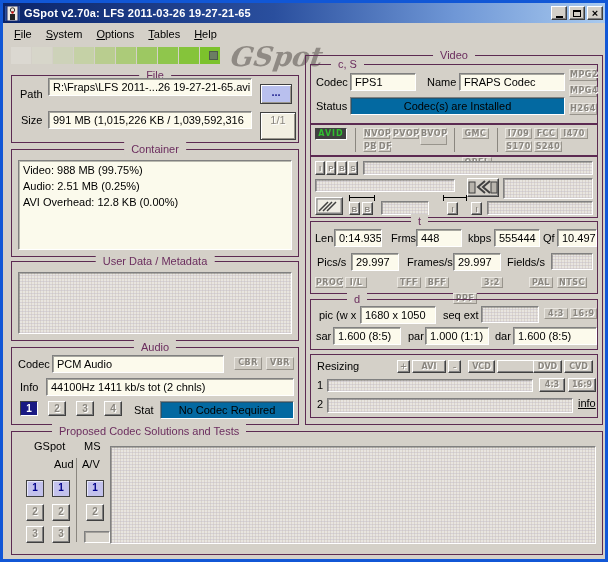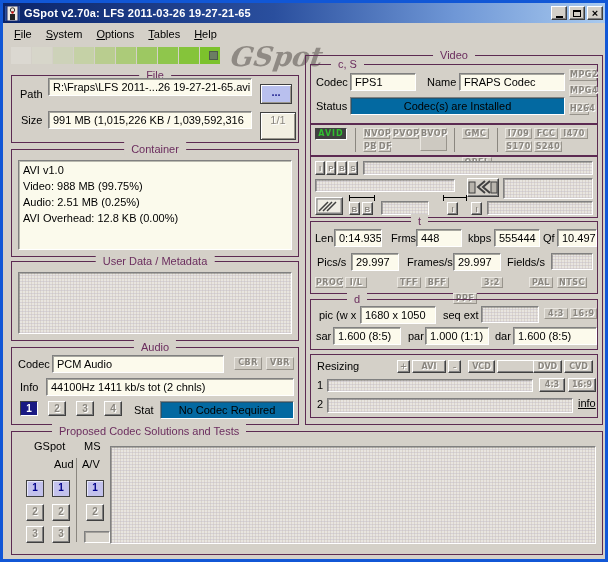--- a/index.html
+++ b/index.html
@@ -172,21 +172,20 @@
     <div class="fld" style="left:36px;top:2px;width:204px;">R:\Fraps\LFS 2011-...26 19-27-21-65.avi</div>
     <div class="btn blue outlined" style="left:248px;top:8px;width:32px;height:20px;">...</div>
     <span class="lbl" style="left:9px;top:36px;">Size</span>
     <div class="fld" style="left:36px;top:35px;width:204px;">991 MB (1,015,226 KB / 1,039,592,316</div>
     <div class="btn dis outlined" style="left:248px;top:36px;width:36px;height:28px;background:#f2efe2;">1/1</div>
   </div>
 
   <div class="grp" style="left:8px;top:146px;width:288px;height:108px;">
     <span class="cap center">Container</span>
     <div class="sunk" style="left:6px;top:10px;width:274px;height:90px;background:#fbfaec;padding:1px 2px;">
-      <div style="padding:0 2px;line-height:16px;">AVI v1.0</div>
       <div style="padding:0 2px;line-height:16px;">Video: 988 MB (99.75%)</div>
       <div style="padding:0 2px;line-height:16px;">Audio: 2.51 MB (0.25%)</div>
       <div style="padding:0 2px;line-height:16px;">AVI Overhead: 12.8 KB (0.00%)</div>
     </div>
   </div>
 
   <div class="grp" style="left:8px;top:258px;width:288px;height:80px;">
     <span class="cap center">User Data / Metadata</span>
     <div class="sunk noise" style="left:6px;top:10px;width:274px;height:62px;"></div>
   </div>
@@ -213,29 +212,29 @@
     <div class="grp" style="left:4px;top:8px;width:288px;height:60px;">
       <span class="cap" style="left:20px;">c, S</span>
       <span class="lbl" style="left:5px;top:9px;">Codec</span>
       <div class="fld" style="left:39px;top:8px;width:66px;">FPS1</div>
       <span class="lbl" style="left:116px;top:9px;">Name</span>
       <div class="fld" style="left:148px;top:8px;width:106px;">FRAPS Codec</div>
       <span class="lbl" style="left:5px;top:33px;">Status</span>
       <div class="fld green" style="left:39px;top:32px;width:215px;">Codec(s) are Installed</div>
       <div class="flag dis" style="left:258px;top:4px;width:28px;height:12px;">MPG2</div>
       <div class="flag dis" style="left:258px;top:20px;width:28px;height:12px;">MPG4</div>
-      <div class="flag dis" style="left:258px;top:38px;width:20px;height:12px;">H264</div>
+      <div class="flag dis" style="left:258px;top:38px;width:28px;height:12px;">H264</div>
     </div>
 
     <div class="grp" style="left:4px;top:68px;width:288px;height:32px;">
       <div class="flag on" style="left:4px;top:3px;width:32px;height:12px;">AVID</div>
       <div class="vline" style="left:44px;top:3px;height:24px;"></div>
       <div class="flag dis" style="left:52px;top:3px;width:27px;height:11px;">NVOP</div>
       <div class="flag dis" style="left:81px;top:3px;width:27px;height:11px;">PVOP</div>
-      <div class="flag dis" style="left:109px;top:3px;width:27px;height:23px;text-align:center;">BVOP</div>
+      <div class="flag dis" style="left:109px;top:3px;width:27px;height:17px;text-align:center;">BVOP</div>
       <div class="vline" style="left:143px;top:3px;height:24px;"></div>
       <div class="flag dis" style="left:151px;top:3px;width:27px;height:11px;">GMC</div>
       <div class="vline" style="left:186px;top:3px;height:24px;"></div>
       <div class="flag dis" style="left:194px;top:3px;width:27px;height:11px;">I709</div>
       <div class="flag dis" style="left:223px;top:3px;width:24px;height:11px;">FCC</div>
       <div class="flag dis" style="left:249px;top:3px;width:28px;height:11px;">I470</div>
       <div class="flag dis" style="left:52px;top:16px;width:13px;height:11px;">PB</div>
       <div class="flag dis" style="left:67px;top:16px;width:13px;height:11px;">DF</div>
       <div class="flag dis" style="left:151px;top:32px;width:30px;height:15px;">QPEL</div>
       <div class="flag dis" style="left:194px;top:16px;width:27px;height:11px;">S170</div>

